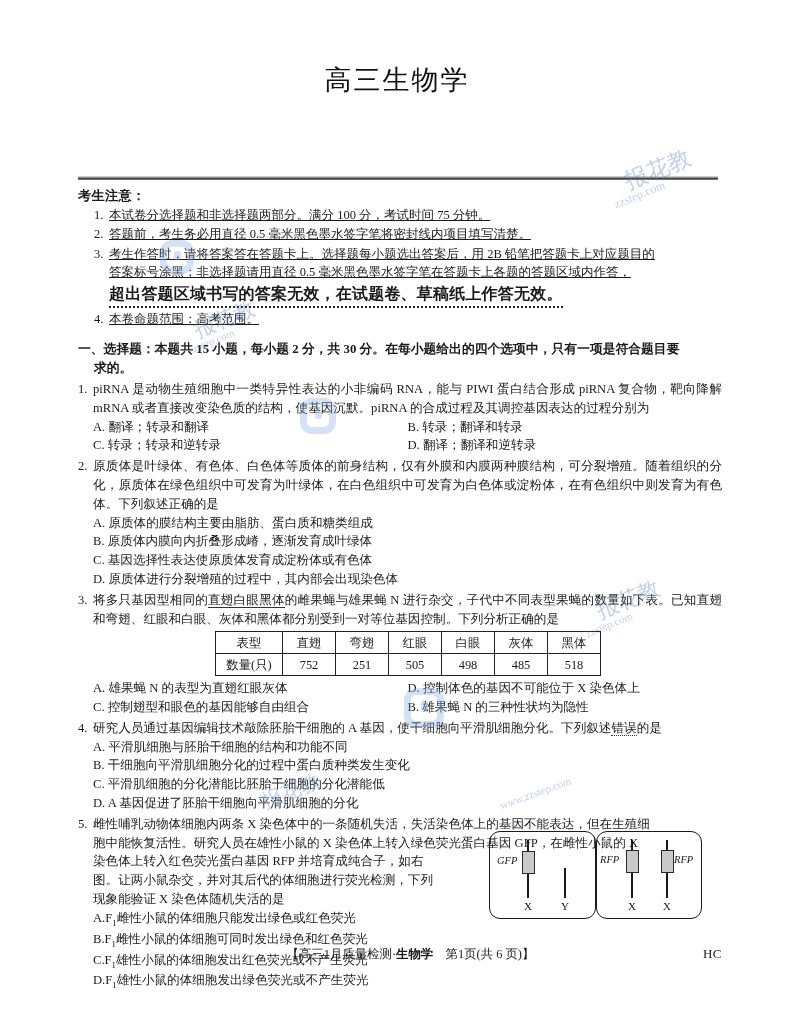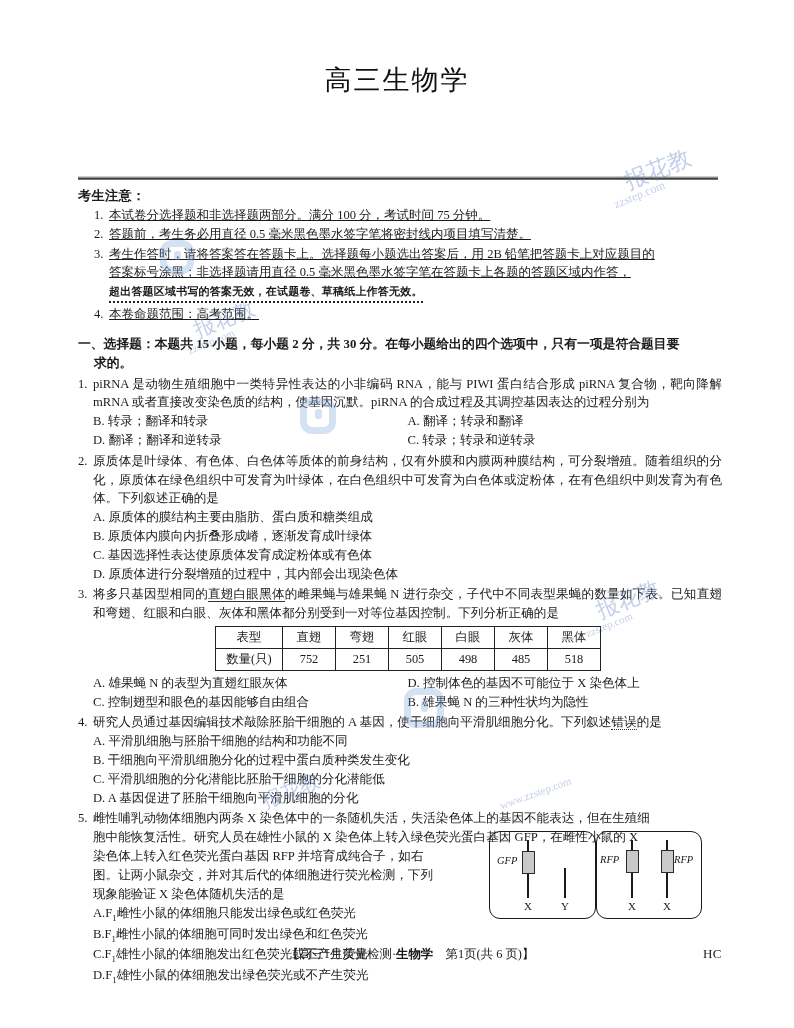--- a/index.html
+++ b/index.html
@@ -99,21 +99,21 @@
     display: flex;
     margin-left: 16px;
     margin-bottom: .5px;
     font-size: 12.5px;
     line-height: 1.5;
   }
   .notice-num { width: 15px; flex: none; }
   .notice-body { flex: 1; text-decoration: underline; }
   .emph {
     font-weight: bold;
-    font-size: 11px;
+    font-size: 16px;
     letter-spacing: .2px;
     border-bottom: 2px dotted #222;
     padding-bottom: 1px;
     display: inline-block;
     line-height: 1.45;
   }
 
   .section-head {
     margin-top: 11px;
     font-size: 12.8px;
@@ -280,26 +280,26 @@
       <b>一、选择题：</b><b>本题共 15 小题，每小题 2 分，共 30 分。在每小题给出的四个选项中，只有一项是符合题目要</b>
       <b class="cont">求的。</b>
     </div>
 
     <div class="q">
       <span class="q-num">1.</span>
       <span class="q-body">
         <span class="q-stem" style="display:block">piRNA 是动物生殖细胞中一类特异性表达的小非编码 RNA，能与 PIWI 蛋白结合形成 piRNA 复合物，靶向降解 mRNA 或者直接改变染色质的结构，使基因沉默。piRNA 的合成过程及其调控基因表达的过程分别为</span>
         <span class="opts-2col">
           <span class="col">
+            <span class="opt" style="display:block">A. 翻译；转录和翻译</span>
+            <span class="opt" style="display:block">C. 转录；转录和逆转录</span>
+          </span>
+          <span class="col">
             <span class="opt" style="display:block">B. 转录；翻译和转录</span>
             <span class="opt" style="display:block">D. 翻译；翻译和逆转录</span>
-          </span>
-          <span class="col">
-            <span class="opt" style="display:block">A. 翻译；转录和翻译</span>
-            <span class="opt" style="display:block">C. 转录；转录和逆转录</span>
           </span>
         </span>
       </span>
     </div>
 
     <div class="q">
       <span class="q-num">2.</span>
       <span class="q-body">
         <span class="q-stem" style="display:block">原质体是叶绿体、有色体、白色体等质体的前身结构，仅有外膜和内膜两种膜结构，可分裂增殖。随着组织的分化，原质体在绿色组织中可发育为叶绿体，在白色组织中可发育为白色体或淀粉体，在有色组织中则发育为有色体。下列叙述正确的是</span>
         <span class="opt" style="display:block">A. 原质体的膜结构主要由脂肪、蛋白质和糖类组成</span>

